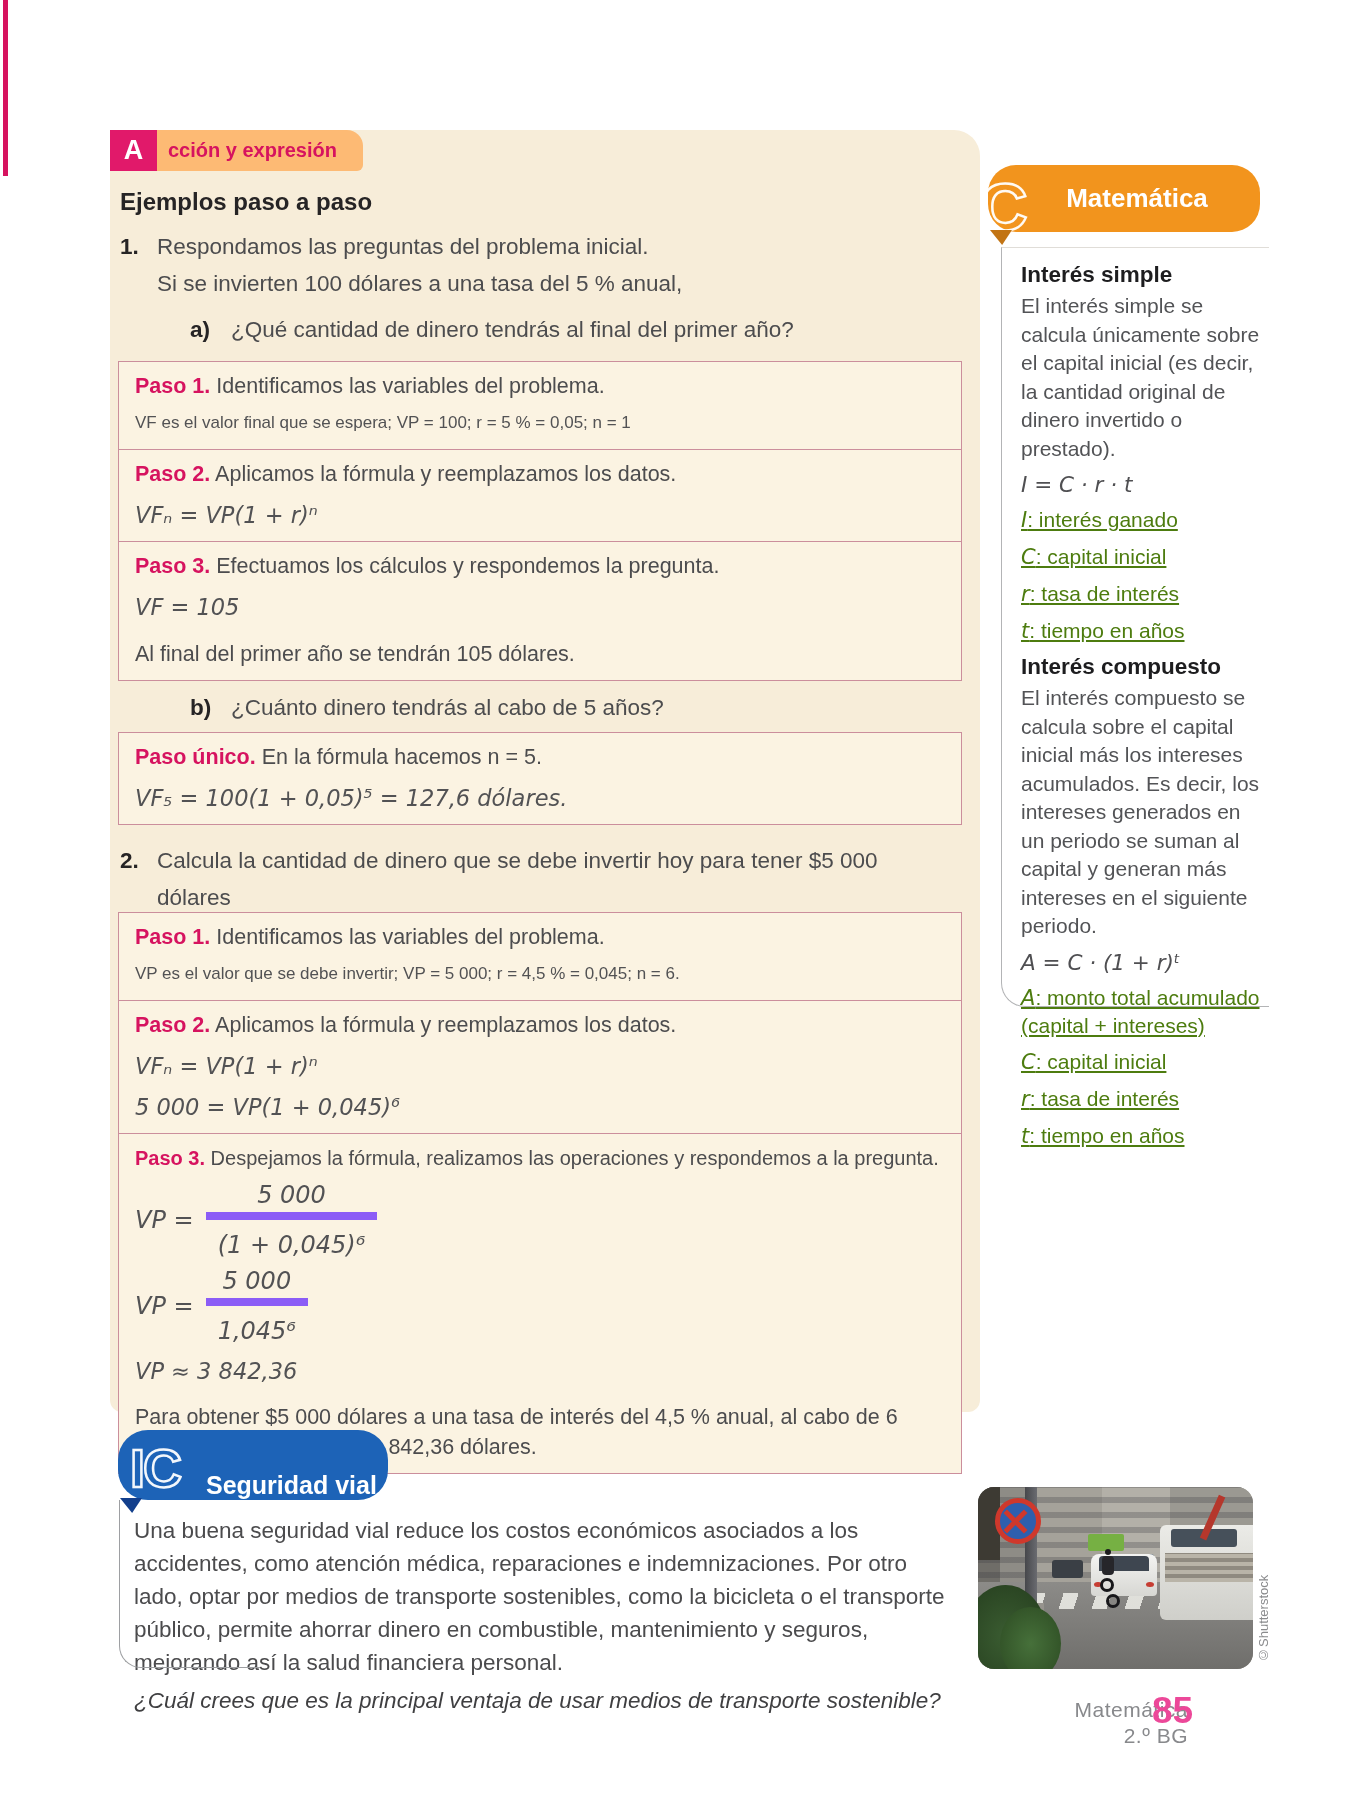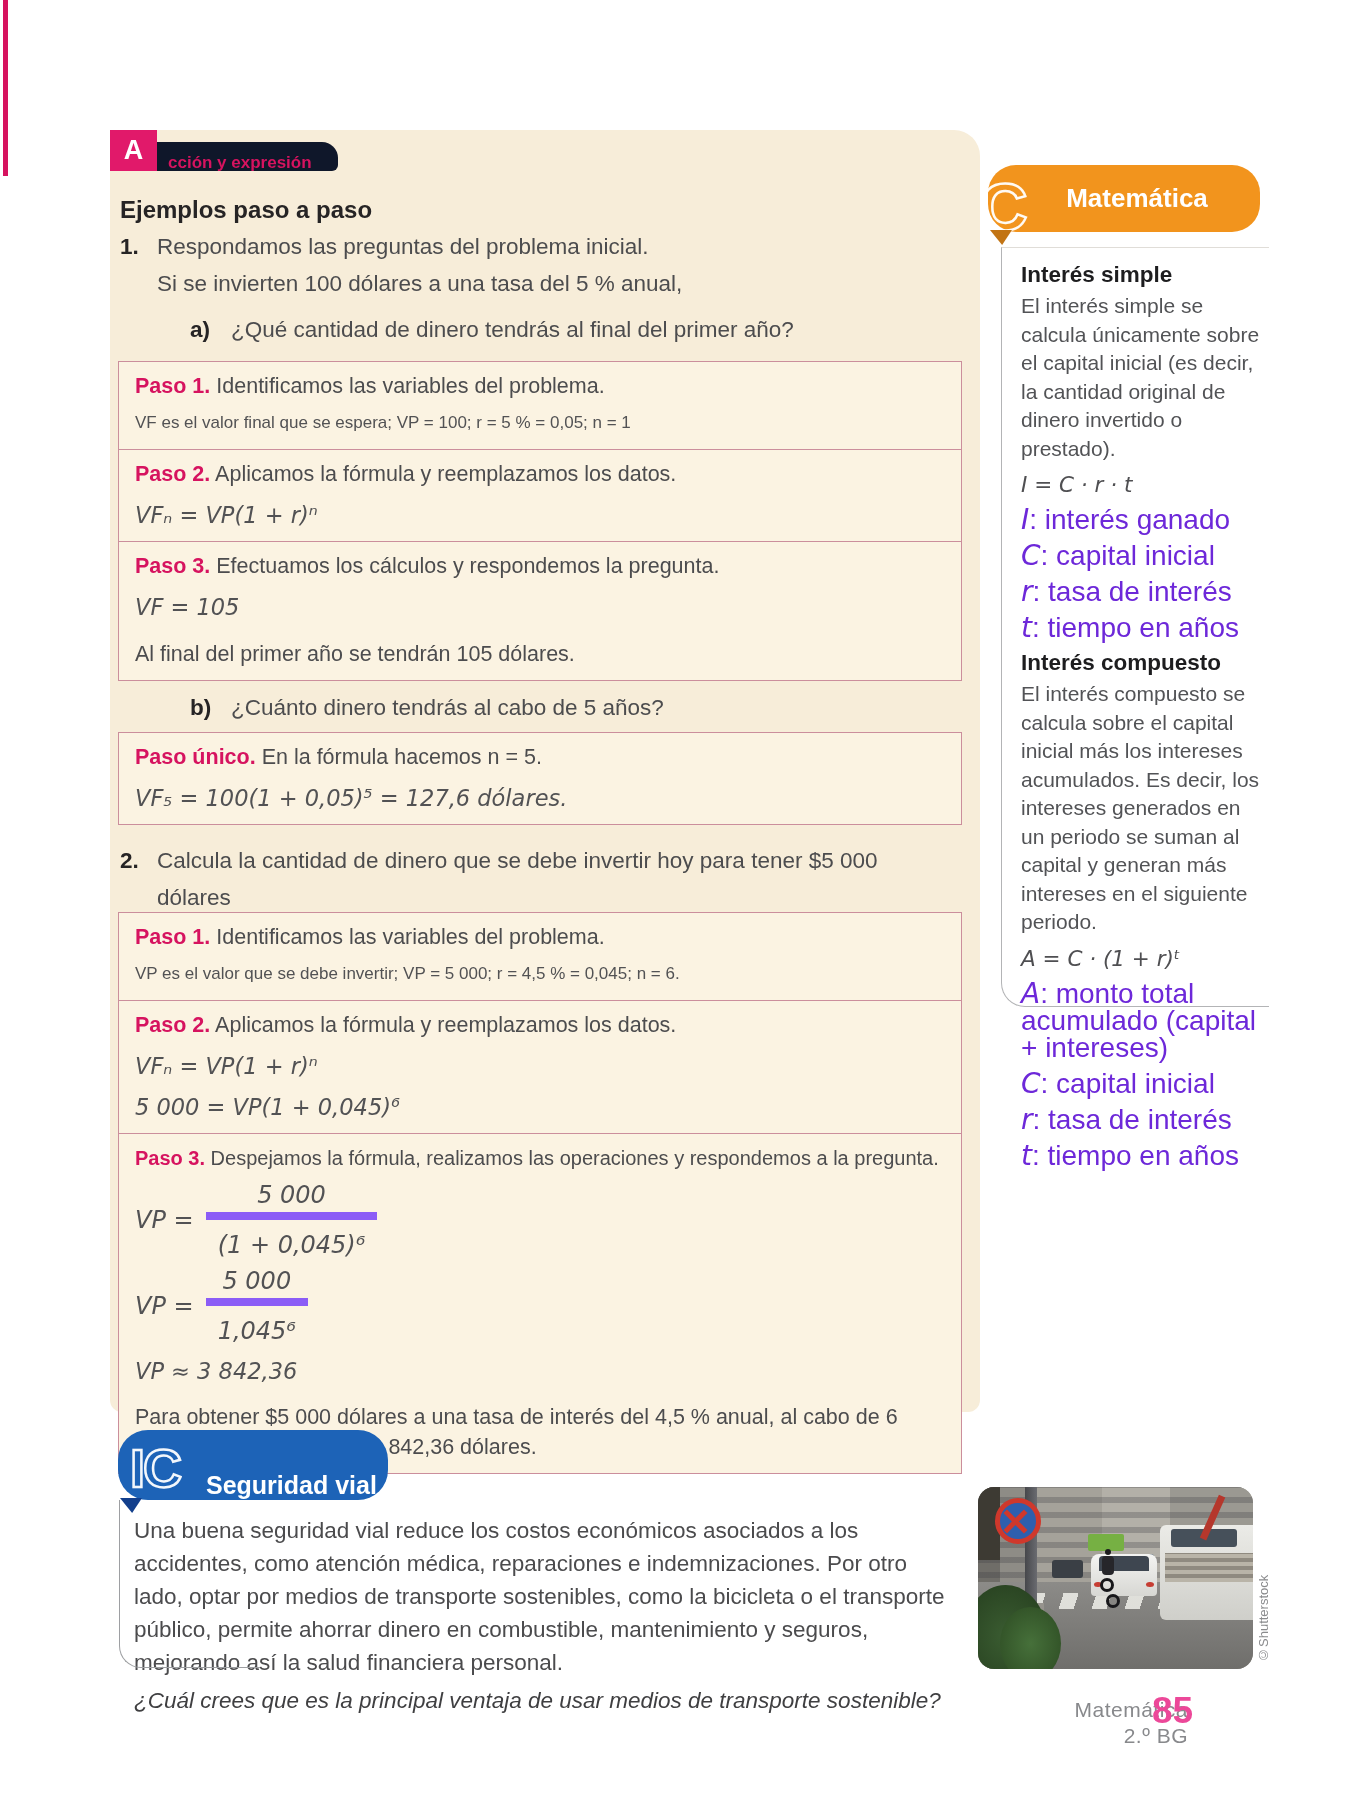--- a/index.html
+++ b/index.html
@@ -9,24 +9,24 @@
   
   .left-bar { position:absolute; left:3px; top:0; width:5px; height:176px; background:#d6135f; }
 
   
   .accion-panel { position:absolute; left:110px; top:130px; width:870px; height:1282px;
     background:#f7edd9; border-radius:0 26px 12px 12px; }
 
   .accion-tab { position:absolute; left:0; top:0; height:41px; display:flex; }
   .tab-letter { width:47px; background:#e1196a; color:#fff; font-weight:bold; font-size:27px;
     display:flex; align-items:center; justify-content:center; }
-  .tab-label { background:#0f172a; color:#d6135f; font-weight:bold; font-size:17px;
-    line-height:41px; padding:0 26px 0 11px; border-radius:0 16px 6px 0;margin-top:12px; }
-
-  .examples-heading { position:absolute; left:10px; top:66px; font-size:24px; font-weight:bold; color:#262425; }
+  .tab-label { background:#fdba74; color:#d6135f; font-weight:bold; font-size:20px;
+    line-height:41px; padding:0 26px 0 11px; border-radius:0 16px 6px 0; }
+
+  .examples-heading { position:absolute; left:10px; top:58px; font-size:24px; font-weight:bold; color:#262425; }
 
   .prob { position:absolute; left:10px; display:flex; font-size:22.5px; line-height:37px; color:#4c4c4e; }
   .prob-num { width:37px; font-weight:bold; color:#262425; flex:none; }
   .prob-body { width:790px; }
   .q-row { position:absolute; left:80px; display:flex; font-size:22.5px; color:#4c4c4e; }
   .q-label { width:41px; font-weight:bold; color:#262425; flex:none; }
 
   .steps-box { position:absolute; left:8px; width:844px; background:#fbf3e2; border:1px solid #cb8e9c; }
   .step-row { padding:9px 16px 11px; }
   .step-row + .step-row { border-top:1px solid #cb8e9c; }
@@ -56,21 +56,21 @@
   .fold-orange { left:2px; bottom:-13px; background:#c27414; clip-path:polygon(0 0,100% 0,55% 100%); }
   .fold-blue { left:2px; bottom:-13px; background:#123f8c; clip-path:polygon(0 0,100% 0,55% 100%); }
 
   .sidebar-panel { position:absolute; left:1001px; top:247px; width:268px; height:760px;
     border-left:1.5px solid #b3b4b6; border-top:1px solid #e0ddd8; border-bottom:1.5px solid #b3b4b6;
     border-bottom-left-radius:24px; padding:13px 4px 0 19px; }
   .sb-h { font-weight:bold; color:#1d1d1f; font-size:22.5px; line-height:28px; margin-bottom:3px; }
   .sb-p { font-size:21px; line-height:28.5px; color:#525356; }
   .sb-formula { font-family:"DejaVu Sans", sans-serif; font-style:italic; font-size:21.5px;
     color:#4f4f52; margin:9px 0 4px; }
-  .sb-def { font-size:28px; line-height:27px; color:#6d28d9; margin-top:9px; }
+  .sb-def { font-size:21px; line-height:27px; color:#4d7c0f; margin-top:9px;text-decoration:underline; }
   .sb-def i { font-family:"DejaVu Sans", sans-serif; }
   .sb-gap { height:8px; }
 
   
   .seg-badge { position:absolute; left:118px; top:1430px; width:270px; height:70px;
     background:#1d63b7; border-radius:30px; display:flex; align-items:flex-end; }
   .seg-title { color:#fff; font-weight:bold; font-size:25px; padding-left:88px; }
   .ic-glyph { left:12px; top:7px; font-size:54px; letter-spacing:-2px; }
   .seg-panel { position:absolute; left:119px; top:1500px; width:848px; height:168px; padding:14px 0 0 15px; }
   .seg-panel::before { content:""; position:absolute; left:0; top:0; bottom:40px; width:0;

